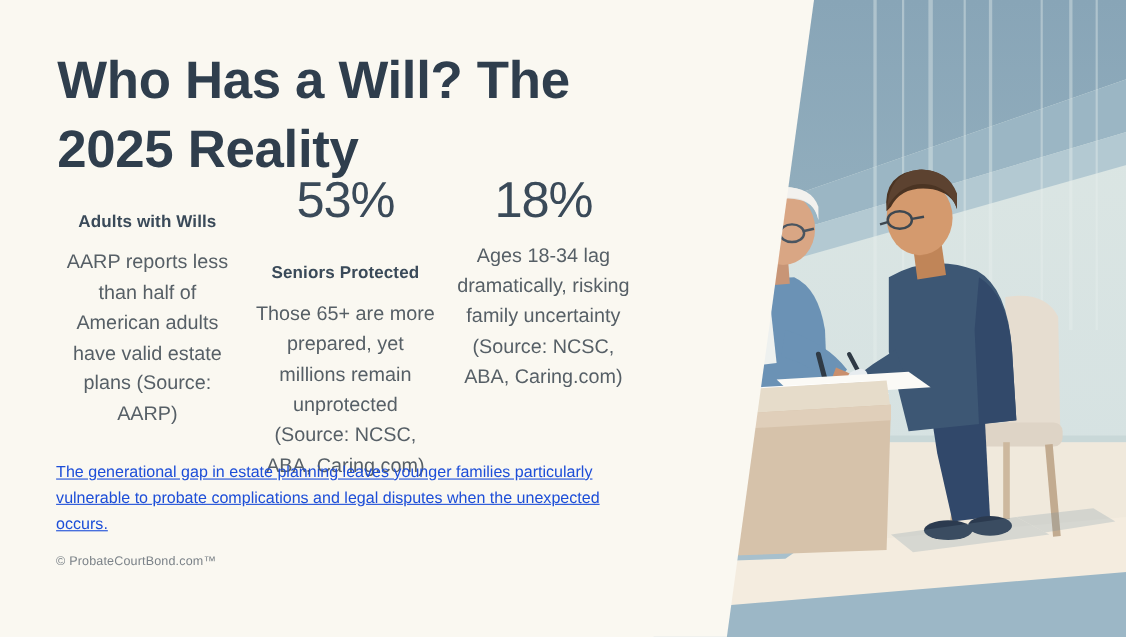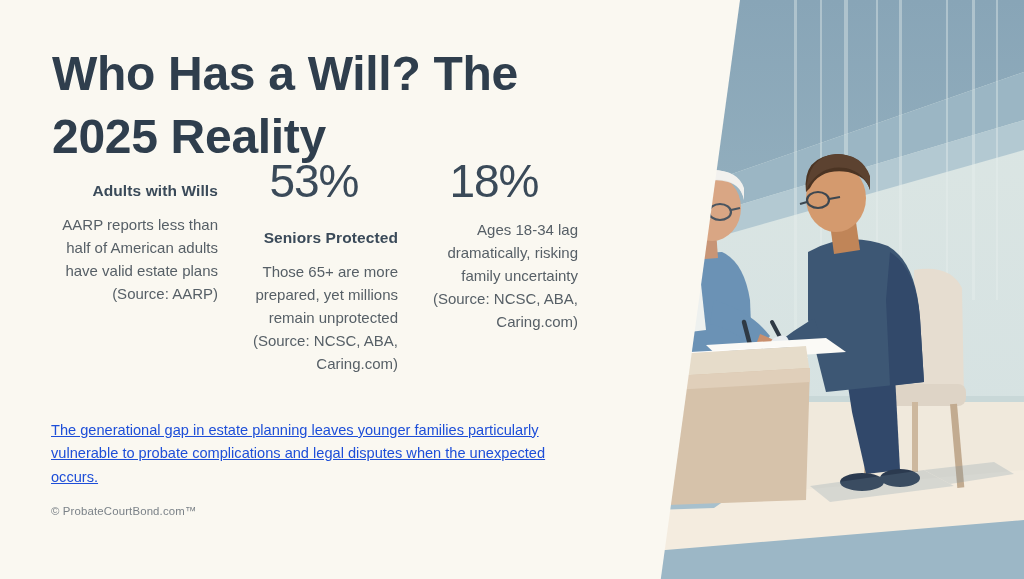--- a/index.html
+++ b/index.html
@@ -77,33 +77,31 @@
     box-sizing: border-box;
   }
   .stat-value {
     font-size: 46px;
     line-height: 1.02;
     font-weight: 400;
     color: #3a4a59;
     letter-spacing: -1px;
   }
   .stat-label {
-    margin-top: 24px;
+    margin-top: 35px;
     font-size: 15.5px;
     font-weight: 700;
     color: #3a4a59;
     letter-spacing: 0.1px;
-    text-align: right;
   }
   .stat-desc {
     margin-top: 14px;
-    font-size: 15px;
+    font-size: 18px;
     line-height: 1.53;
     color: #565f66;
-    text-align: right;
   }
 
   .summary {
     position: absolute;
     left: 51px;
     top: 404px;
     width: 530px;
     font-size: 14.6px;
     line-height: 1.62;
     color: #1d4ed8;

